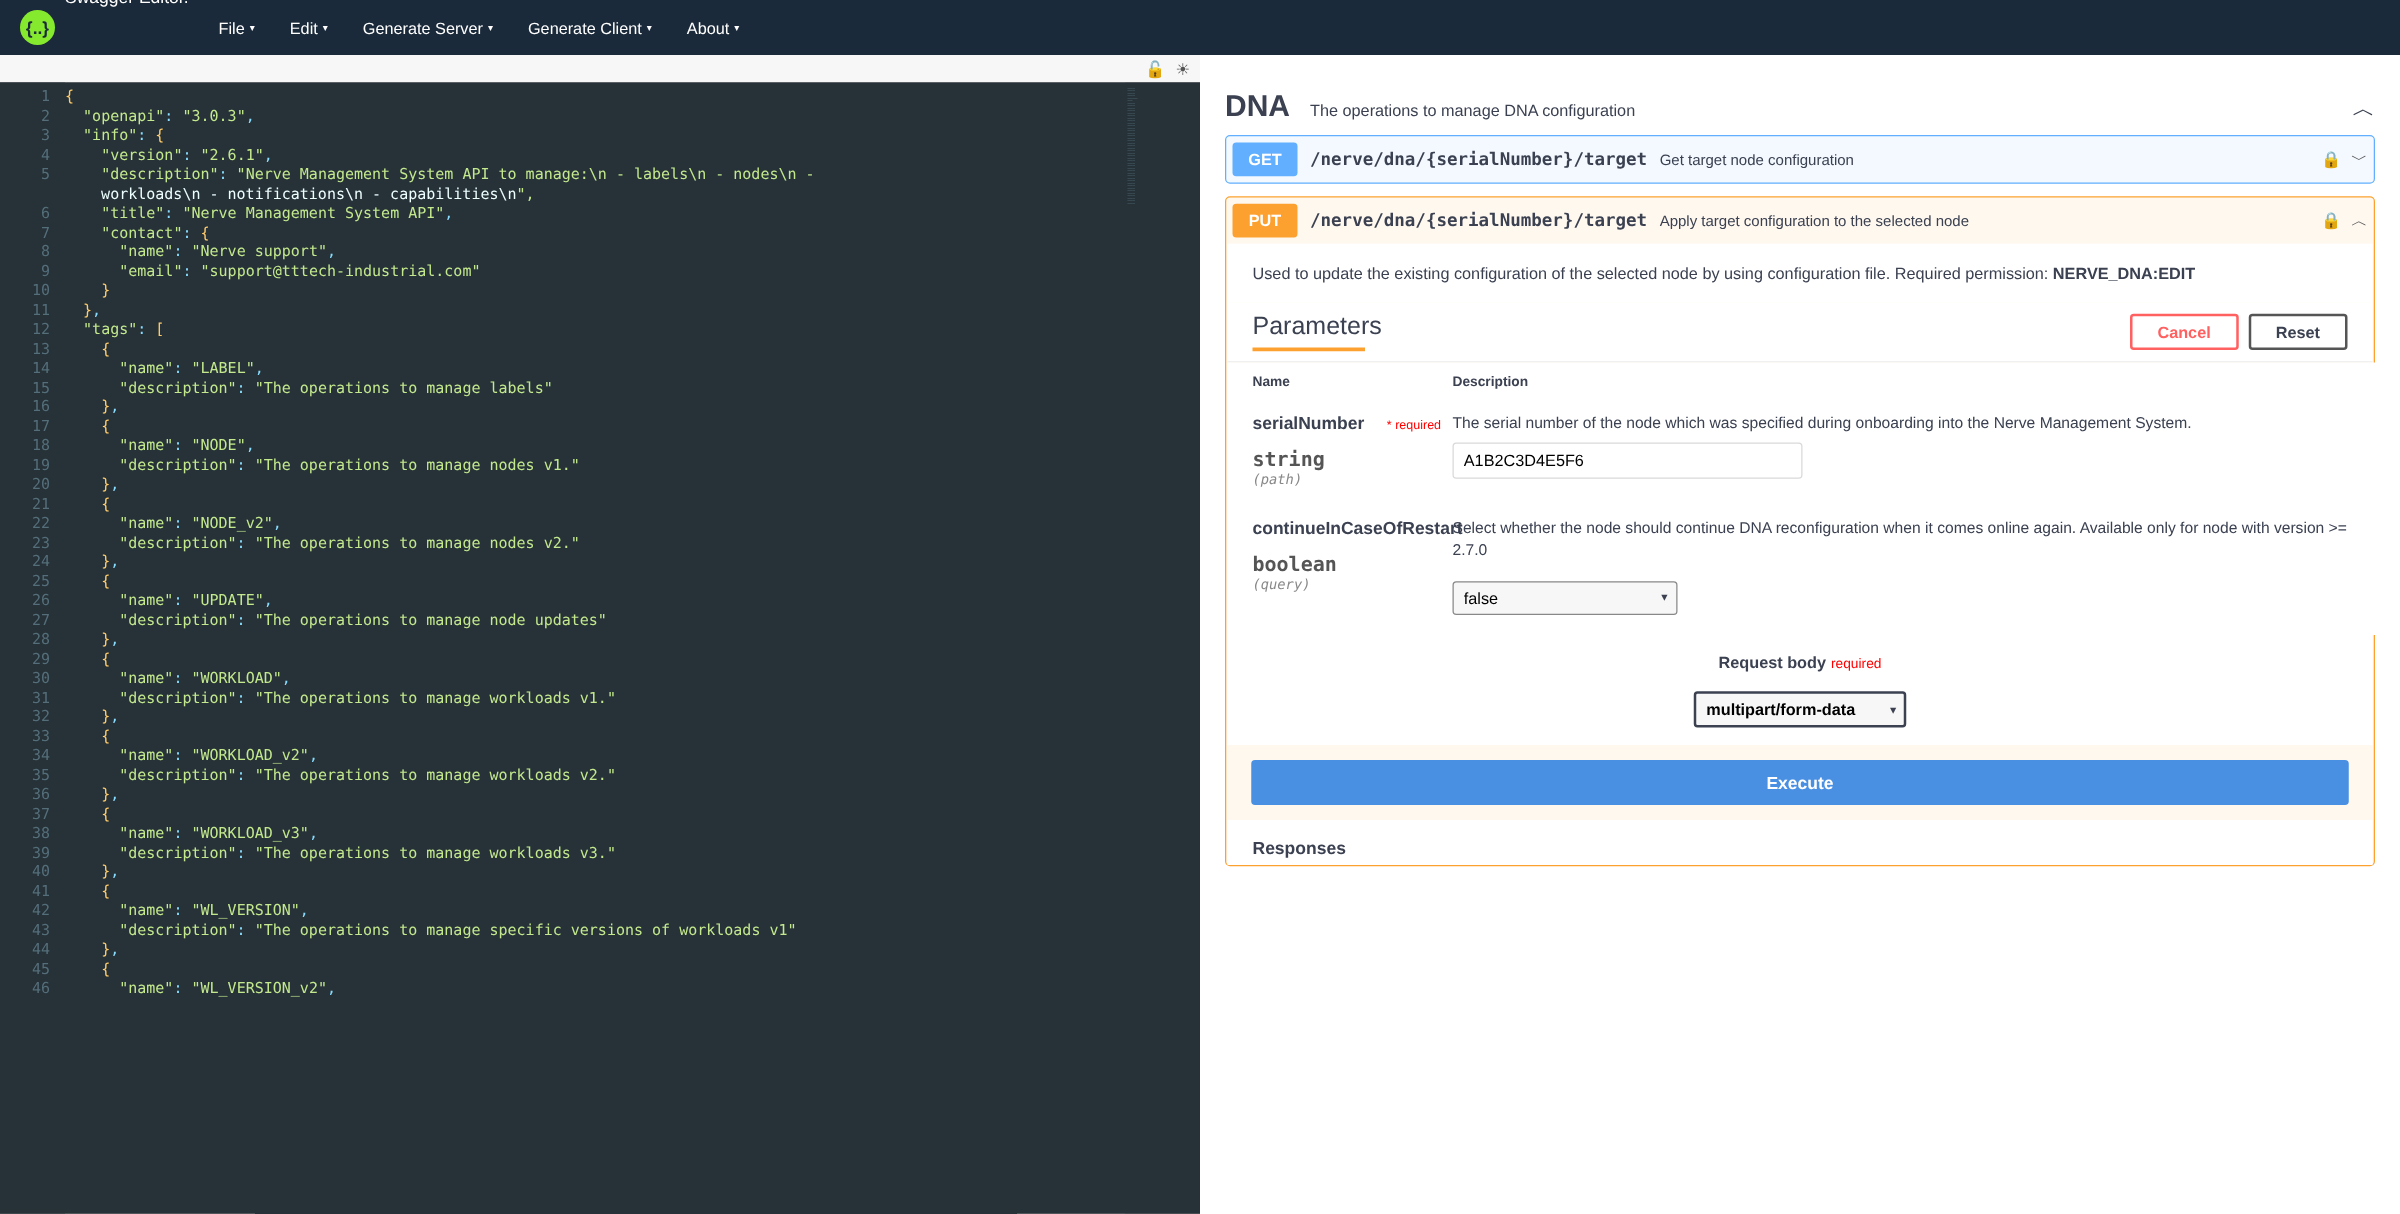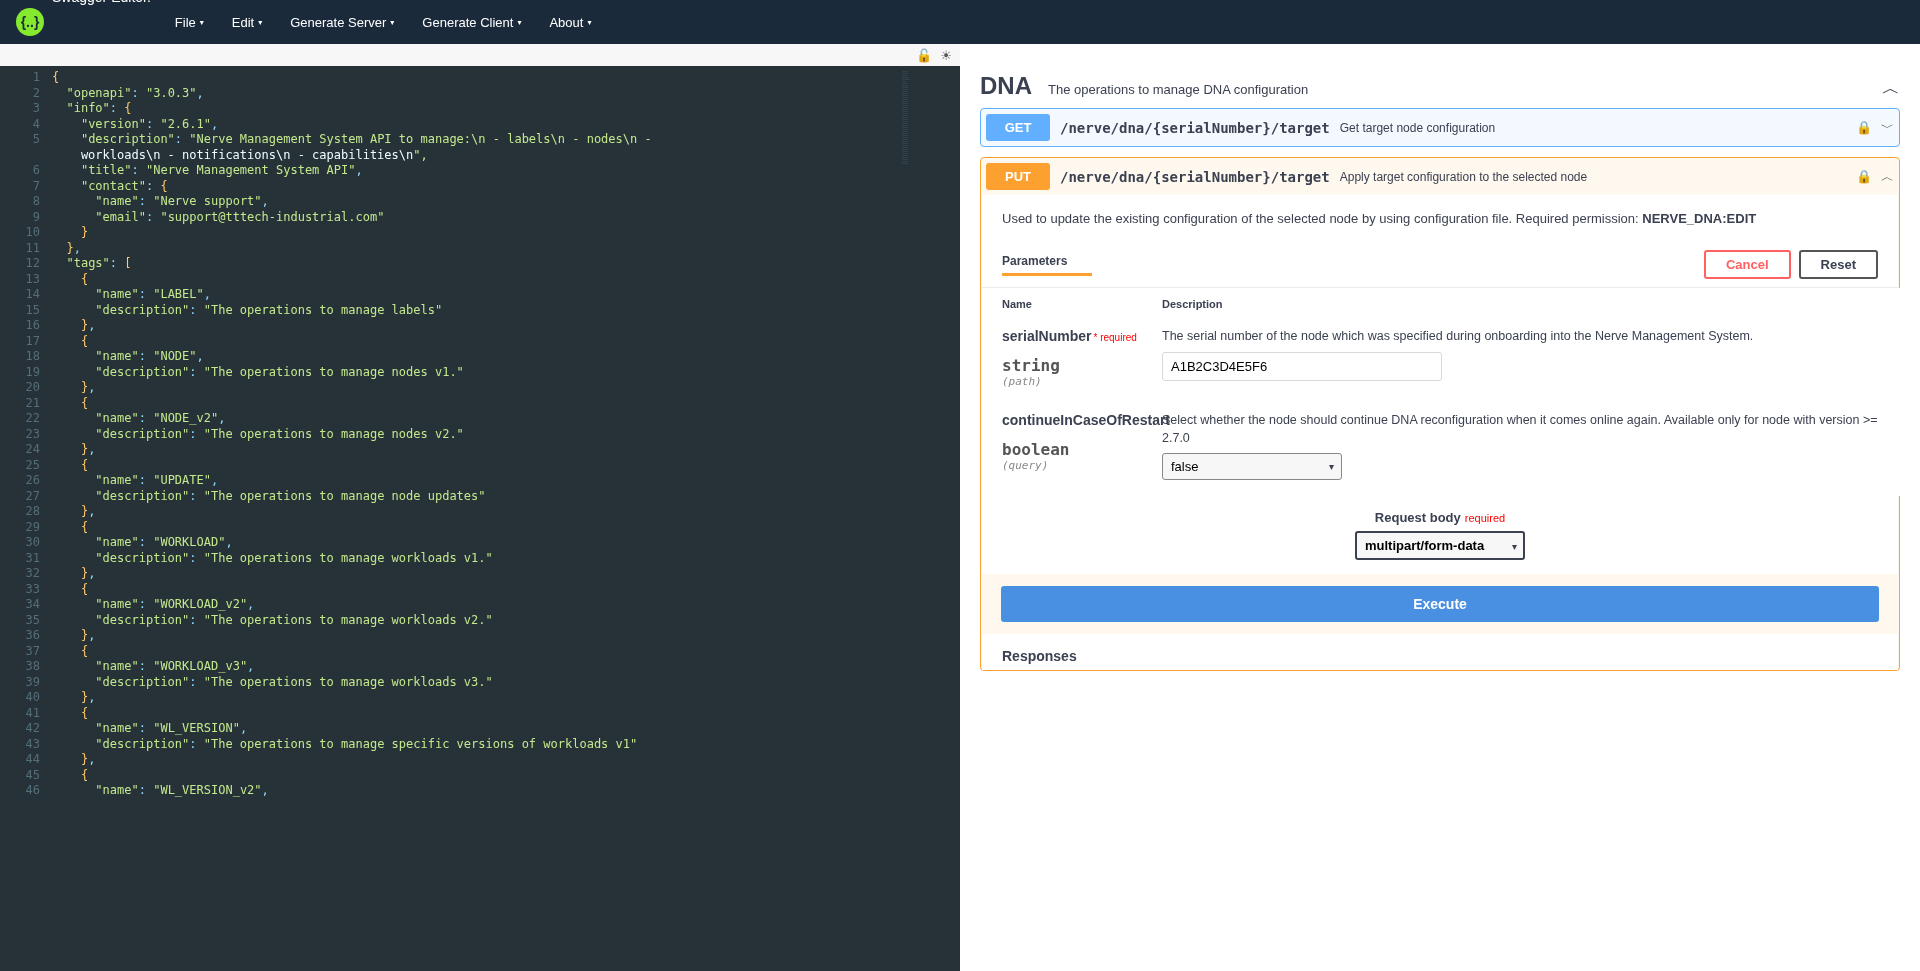--- a/index.html
+++ b/index.html
@@ -27,49 +27,49 @@
 .swagger-pane { width: 50%; overflow-y: auto; padding: 0 20px 20px 20px; background: #fff; }
 .tag-section { margin-top: 20px; }
 .tag-header { display: flex; align-items: baseline; gap: 16px; padding: 8px 0; cursor: pointer; }
 .tag-name { font-size: 24px; font-weight: bold; color: #3b4151; }
 .tag-desc { font-size: 13px; color: #3b4151; flex: 1; }
 .tag-toggle { font-size: 18px; color: #3b4151; }
 .opblock { border: 1px solid; border-radius: 4px; margin-bottom: 10px; }
 .opblock-get { border-color: #61affe; background: rgba(97,175,254,0.08); }
 .opblock-put { border-color: #fca130; background: rgba(252,161,48,0.08); }
 .opblock-summary { display: flex; align-items: center; padding: 5px; gap: 10px; cursor: pointer; }
-.method-badge { font-weight: bold; color: #fff; padding: 6px 0; width: 64px; text-align: center; border-radius: 3px; font-size: 13px; }
+.method-badge { font-weight: bold; color: #fff; padding: 6px 0; width: 52px; text-align: center; border-radius: 3px; font-size: 13px; }
 .method-get { background: #61affe; }
 .method-put { background: #fca130; }
 .op-path { font-family: monospace; font-size: 14px; font-weight: 600; color: #3b4151; }
 .op-desc { font-size: 12px; color: #3b4151; flex: 1; }
 .op-icons { display: flex; gap: 8px; color: #555; font-size: 13px; align-items: center; }
 .opblock-body { padding: 0; }
 .op-description { padding: 16px 20px; font-size: 13px; color: #3b4151; background: #fff; margin: 0 1px; }
 .op-description strong { font-weight: bold; }
 .params-header { display: flex; align-items: center; padding: 8px 20px; border-bottom: 1px solid rgba(0,0,0,0.08); background: #fff; margin: 0 1px; }
-.params-title { font-size: 12px; font-weight: bold; flex: 1; position: relative; padding-bottom: 8px; }
+.params-title { font-size: 20px; font-weight: normal; flex: 1; position: relative; padding-bottom: 8px; }
 .params-title::after { content: ""; position: absolute; bottom: 0; left: 0; width: 90px; height: 3px; background: #fca130; }
 .btn { border: 2px solid; background: transparent; padding: 5px 20px; font-size: 13px; font-weight: bold; border-radius: 3px; cursor: pointer; margin-left: 8px; }
 .btn-cancel { border-color: #ff6060; color: #ff6060; }
 .btn-reset { border-color: #555; color: #3b4151; }
 .params-table { width: 100%; background: #fff; margin: 0 1px; }
 .params-thead { display: flex; padding: 10px 20px; font-size: 11px; font-weight: bold; color: #3b4151; }
 .col-name { width: 160px; }
 .col-desc { flex: 1; }
 .param-row { display: flex; padding: 8px 20px 16px 20px; }
 .param-name { width: 160px; }
 .param-name .pname { font-size: 14px; font-weight: bold; text-align: center; }
-.param-name .required { color: #ff0000; font-size: 10px; margin-left: 2px; text-align: center; }
+.param-name .required { color: #ff0000; font-size: 10px; margin-left: 18px; text-align: center; }
 .param-name .ptype { font-size: 16px; color: #555; font-weight: bold; font-family: monospace; margin-top: 12px; }
 .param-name .pin { font-size: 11px; color: #888; font-style: italic; font-family: monospace; }
 .param-desc { flex: 1; font-size: 12.5px; color: #3b4151; line-height: 1.4; }
 .text-input { border: 1px solid #d9d9d9; border-radius: 3px; padding: 6px 8px; font-size: 13px; width: 280px; margin-top: 6px; background: #fff; }
 .select { border: 1px solid #888; border-radius: 3px; padding: 5px 28px 5px 8px; font-size: 13px; background: #f7f7f7; appearance: none; position: relative; }
-.select-wrap { position: relative; display: inline-block; margin-top: 6px; }
+.select-wrap { position: relative; display: inline-block; margin-top: 16px; }
 .select-wrap::after { content: "▾"; position: absolute; right: 8px; top: 50%; transform: translateY(-50%); pointer-events: none; font-size: 10px; }
 .req-body-header { display: flex; align-items: center; padding: 14px 20px; background: #fff; margin: 0 1px; flex-direction: column; }
 .req-body-title { font-size: 13px; font-weight: bold; flex: 1; }
 .req-body-title .required2 { color: #ff0000; font-size: 11px; margin-left: 4px; font-weight: normal; }
 .content-type-select { border: 2px solid #3b4151; border-radius: 3px; padding: 5px 28px 5px 8px; font-size: 13px; background: #f7f7f7; appearance: none; font-weight: bold; min-width: 170px; }
 .body-content { padding: 12px 20px 24px 20px; background: #fff; margin: 0 1px; }
 .body-desc { font-size: 13px; color: #3b4151; margin-bottom: 16px; }
 .file-row { display: flex; align-items: flex-start; gap: 10px; }
 .file-label { font-size: 13px; }
 .file-label .ftype { font-size: 11px; font-family: monospace; font-weight: bold; color: #555; }

